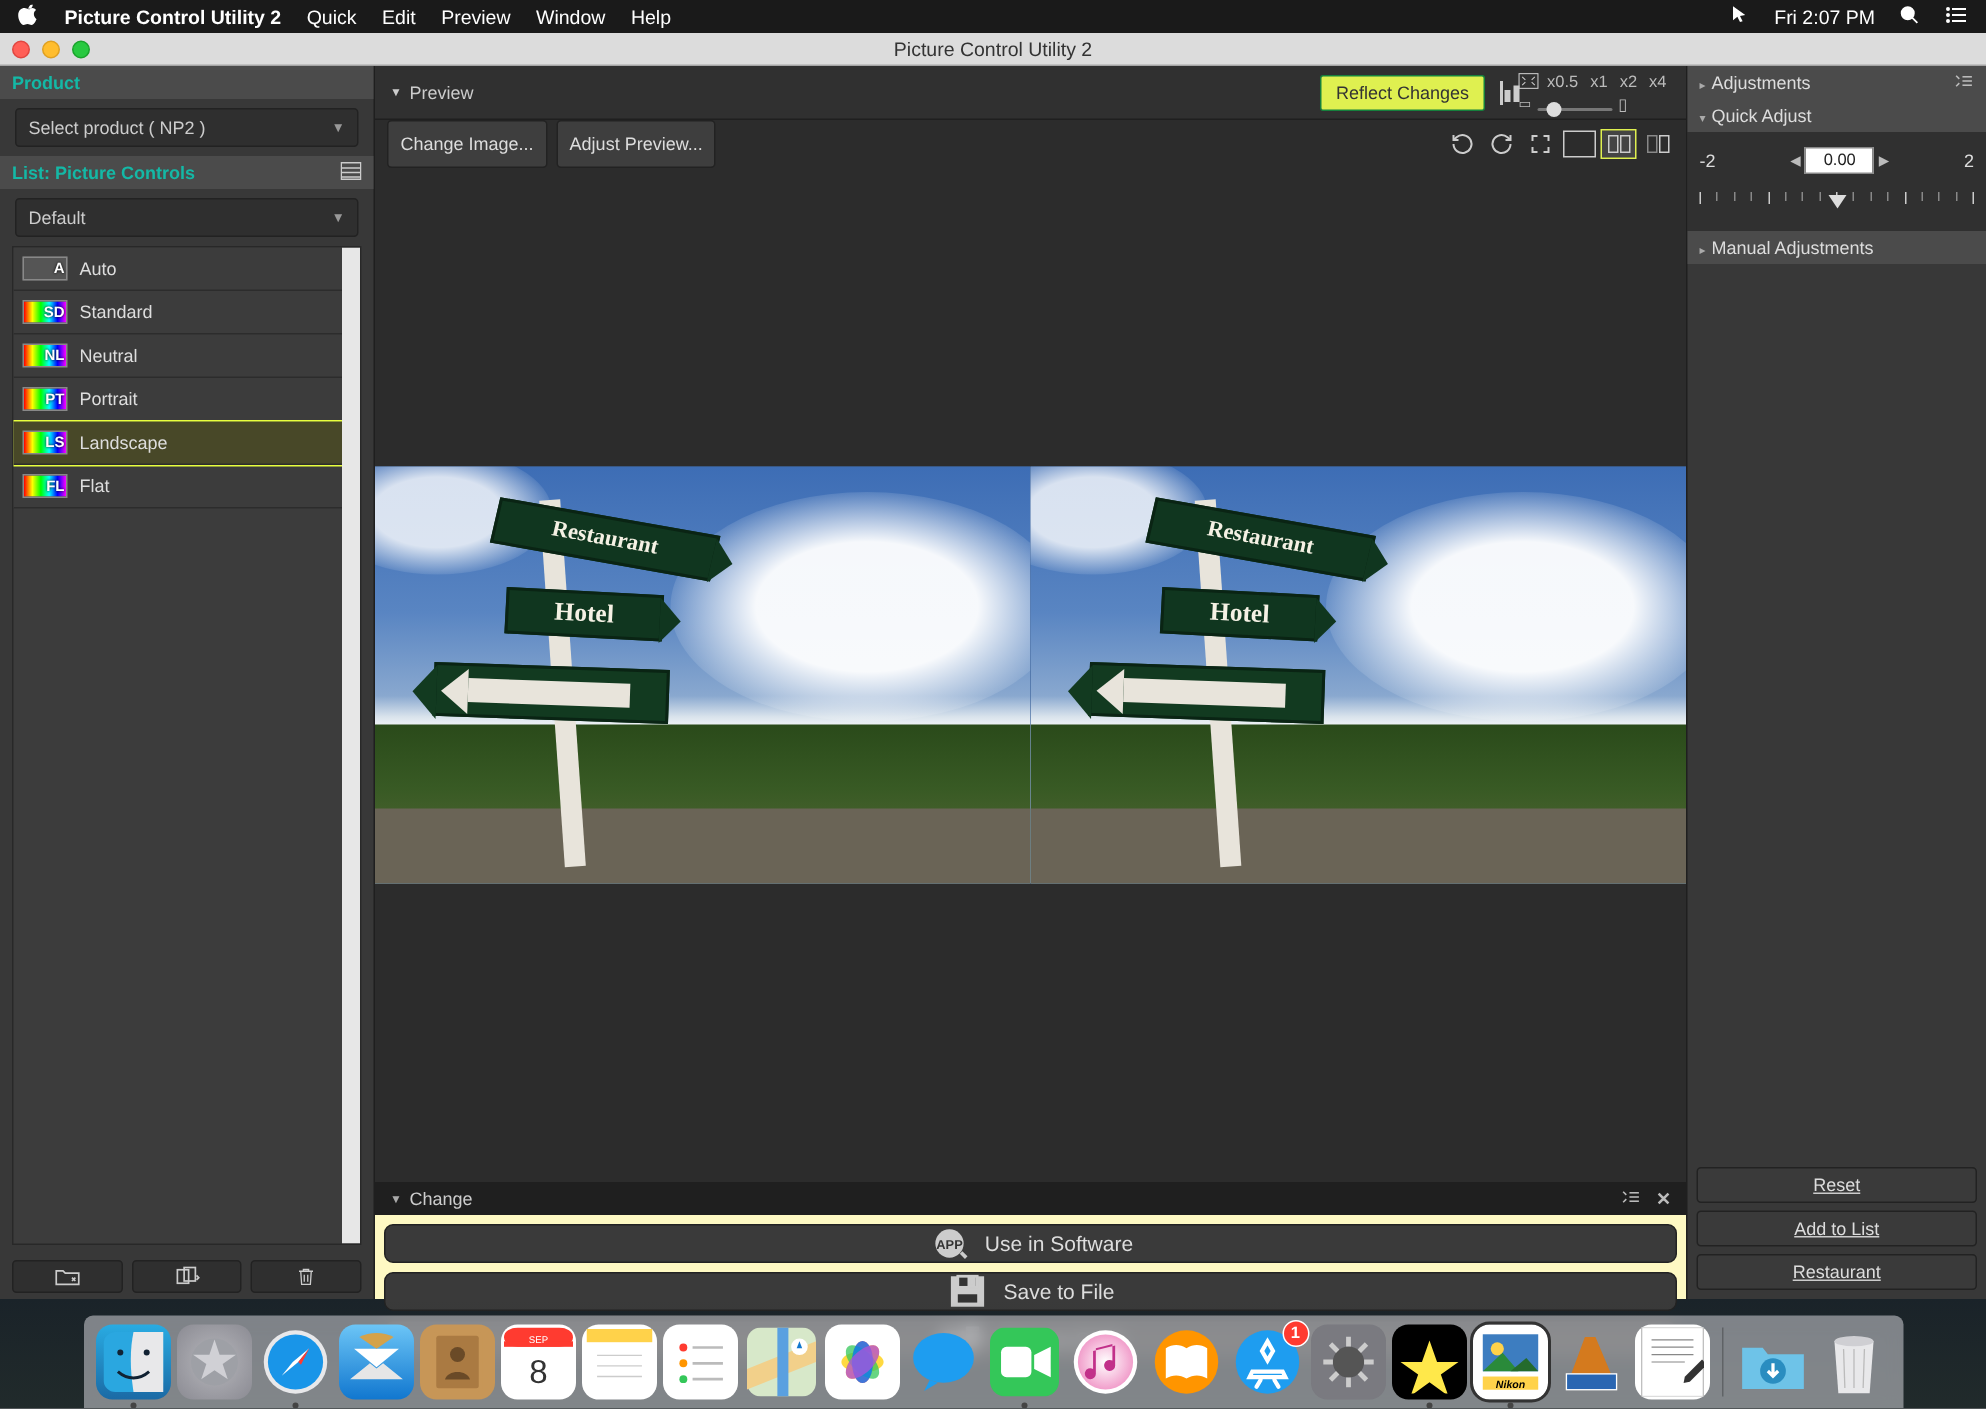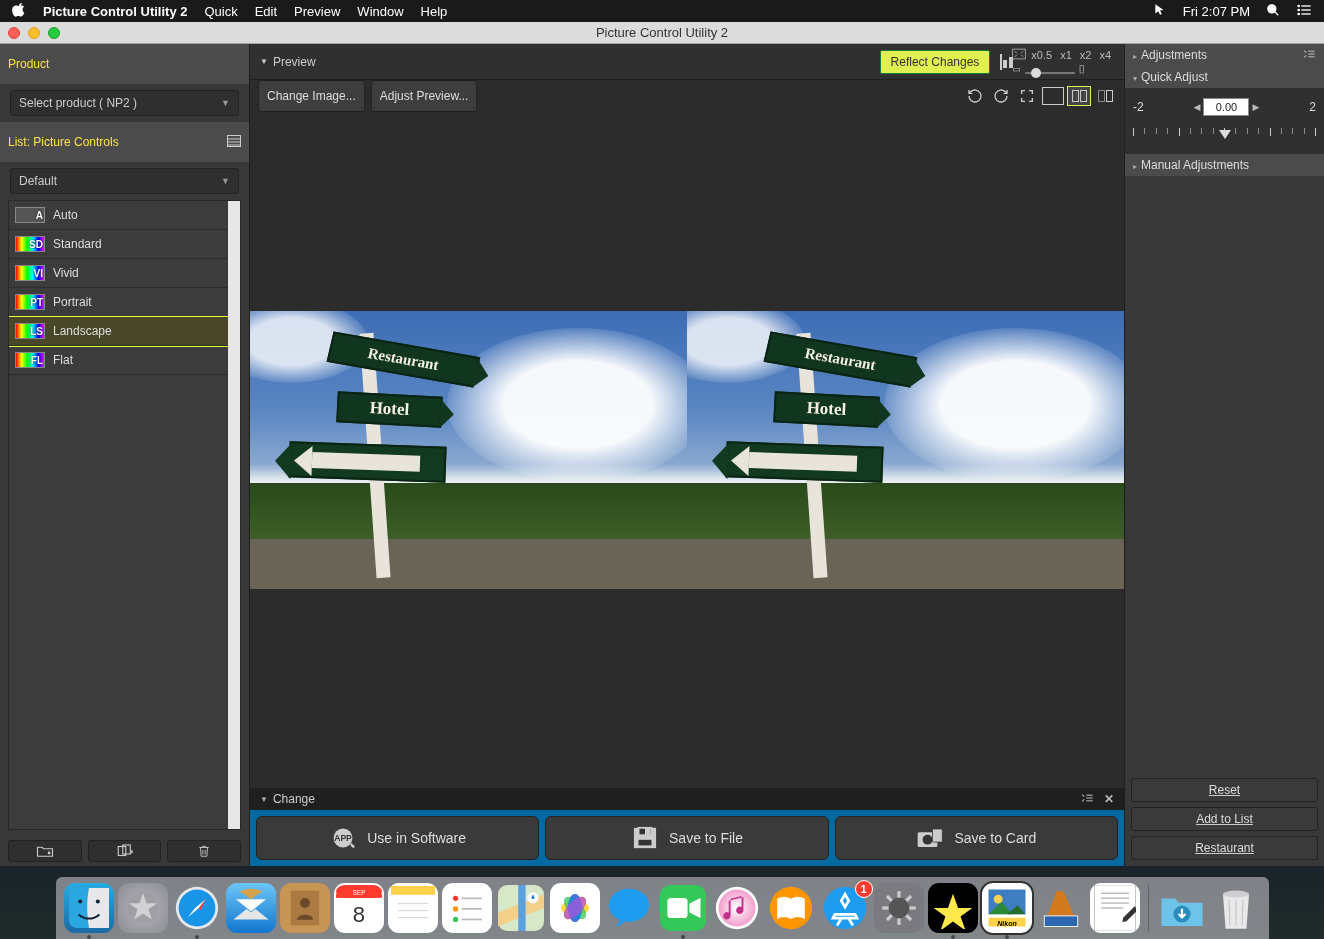--- a/index.html
+++ b/index.html
@@ -57,27 +57,28 @@
   
   .sidebar-left {
     width: 250px;
     background:#383838;
     display:flex;
     flex-direction:column;
     border-right:1px solid #1f1f1f;
   }
   .panel-header {
     background:#4b4b4b;
-    height:40px;
+    height:22px;
     display:flex;
     align-items:center;
     padding:0 8px;
     font-size:12px;
-    color:#fde047;
+    color:#14b8a6;
     justify-content:space-between;
+    font-weight:bold;
   }
   .dropdown {
     margin:6px 10px;
     height:26px;
     background:#2f2f2f;
     border:1px solid #222;
     border-radius:3px;
     display:flex;
     align-items:center;
     padding:0 8px;
@@ -235,21 +236,21 @@
   .sign.s3{left:9%;top:48%;width:36%;height:13%;transform:rotate(2deg);background:#123a20;}
   .sign.s3::before{content:"";position:absolute;left:-16px;top:0;border-right:16px solid #123a20;border-top:18px solid transparent;border-bottom:18px solid transparent;}
   .arrow-white{position:absolute;left:14%;top:25%;width:70%;height:50%;background:#e8e4db;}
   .arrow-white::before{content:"";position:absolute;left:-18px;top:-6px;border-right:18px solid #e8e4db;border-top:15px solid transparent;border-bottom:15px solid transparent;}
   .cloud{position:absolute;background:radial-gradient(ellipse at center,#fff 0%,#fff 40%,rgba(255,255,255,0) 75%);border-radius:50%;}
   .cloud.c1{left:45%;top:6%;width:60%;height:55%;opacity:0.95;}
   .cloud.c2{left:-8%;top:-4%;width:35%;height:30%;opacity:0.8;}
 
   
   .share-bar {height:22px;background:#1f1f1f;display:flex;align-items:center;padding:0 10px;justify-content:space-between;}
-  .share-buttons {height:56px;padding:6px;display:flex;gap:6px;background:#0369a1;}
+  .share-buttons {height:56px;padding:6px;display:flex;gap:6px;background:#fef9c3;flex-direction:column;}
   .share-buttons button {
     flex:1; background:#3a3a3a;border:1px solid #222;border-radius:6px;
     display:flex;align-items:center;justify-content:center;gap:10px;
     color:#ddd;font-size:14px;
   }
   .share-icon{width:28px;height:24px;display:inline-flex;align-items:center;justify-content:center;color:#ccc;}
 
   
   .sidebar-right {
     width:200px;
@@ -415,23 +416,23 @@
           <span>Auto</span>
         </div>
         <div class="pc-item">
           <span class="swatch">
               <span class="swatch-abbr">SD</span>
             </span>
           <span>Standard</span>
         </div>
         <div class="pc-item">
           <span class="swatch">
-              <span class="swatch-abbr">VI</span>
+              <span class="swatch-abbr">NL</span>
             </span>
-          <span>Vivid</span>
+          <span>Neutral</span>
         </div>
         <div class="pc-item">
           <span class="swatch">
               <span class="swatch-abbr">PT</span>
             </span>
           <span>Portrait</span>
         </div>
         <div class="pc-item selected">
           <span class="swatch">
               <span class="swatch-abbr">LS</span>

